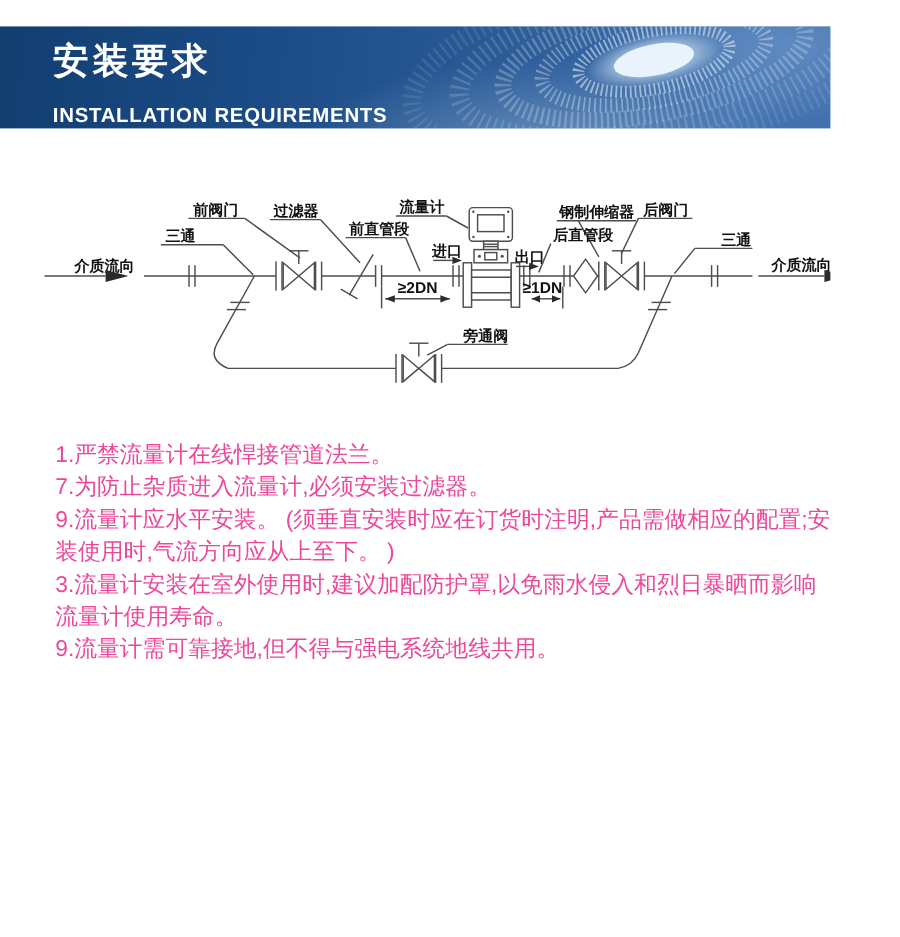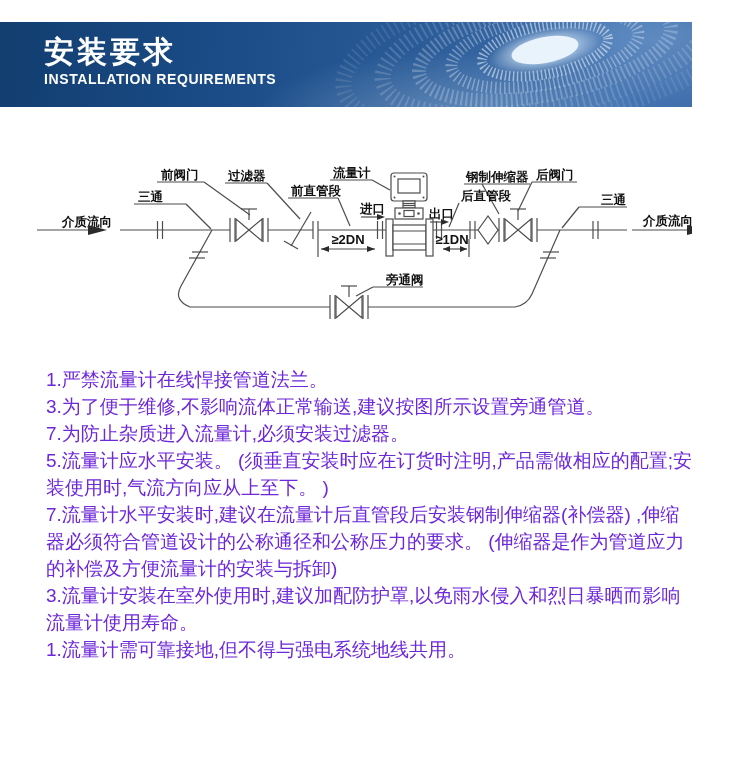--- a/index.html
+++ b/index.html
@@ -7,36 +7,36 @@
         font-family:"Liberation Sans","DejaVu Sans",sans-serif;}
 
   
   .banner{position:absolute;left:0;top:22px;width:750px;height:85px;overflow:hidden;
     background:
       radial-gradient(ellipse 280px 100px at 60% 115%, rgba(185,210,235,.38), rgba(185,210,235,0) 70%),
       radial-gradient(ellipse 240px 90px at 88% 20%, rgba(160,195,230,.30), rgba(160,195,230,0) 70%),
       linear-gradient(95deg,#123e70 0%,#1b4c87 30%,#2a5b97 55%,#4474b1 82%,#3e6caa 100%);}
   .banner-titles{position:absolute;left:44px;top:13px;color:#fff;}
   .banner-title{font-size:30px;font-weight:bold;letter-spacing:3px;line-height:34px;}
-  .banner-sub{font-size:14px;font-weight:600;letter-spacing:.6px;margin-top:2px;}
+  .banner-sub{font-size:17px;font-weight:600;letter-spacing:.6px;margin-top:18px;}
   .swirl{position:absolute;right:0;top:0;}
 
   
   .diagram{position:absolute;left:0;top:140px;}
   .diagram line,.diagram path,.diagram polyline{stroke:#4d4d4d;stroke-width:1.2;fill:none;}
   .diagram polygon.solid{fill:#2b2b2b;stroke:none;}
   .diagram polygon.hollow{fill:#ffffff;stroke:#4d4d4d;stroke-width:1.2;}
   .diagram rect{fill:#ffffff;stroke:#4d4d4d;stroke-width:1.2;}
   .diagram text{fill:#111;font-size:12.5px;font-weight:bold;stroke:none;
                 font-family:"Liberation Sans","DejaVu Sans",sans-serif;}
   .diagram text.dim{font-size:13px;}
   .diagram circle{fill:#4d4d4d;stroke:none;}
 
   
-  .reqs{position:absolute;left:46px;top:366px;width:652px;color:#6d28d9;
+  .reqs{position:absolute;left:46px;top:366px;width:652px;color:#ec4899;
         font-size:19px;line-height:27px;word-break:break-all;}
   .reqs p{margin:0;padding:0;}
 </style>
 </head>
 <body>
 
 <div id="page">
 
   <div class="banner">
     <svg class="swirl" width="480" height="85" viewBox="0 0 480 85">
@@ -211,21 +211,19 @@
 
     <g>
       <text x="643" y="225">介质流向</text>
       <line x1="632" y1="230" x2="687" y2="230"></line>
       <polygon class="solid" points="687,225 706,230 687,235"></polygon>
     </g>
   </svg>
 
   <div class="reqs">
     <p>1.严禁流量计在线悍接管道法兰。</p>
-    <p>3.为了便于维修,不影响流体正常输送,建议按图所示设置旁通管道。</p>
     <p>7.为防止杂质进入流量计,必须安装过滤器。</p>
-    <p>5.流量计应水平安装。 (须垂直安装时应在订货时注明,产品需做相应的配置;安装使用时,气流方向应从上至下。 )</p>
-    <p>7.流量计水平安装时,建议在流量计后直管段后安装钢制伸缩器(补偿器) ,伸缩器必须符合管道设计的公称通径和公称压力的要求。 (伸缩器是作为管道应力的补偿及方便流量计的安装与拆卸)</p>
+    <p>9.流量计应水平安装。 (须垂直安装时应在订货时注明,产品需做相应的配置;安装使用时,气流方向应从上至下。 )</p>
     <p>3.流量计安装在室外使用时,建议加配防护罩,以免雨水侵入和烈日暴晒而影响流量计使用寿命。</p>
-    <p>1.流量计需可靠接地,但不得与强电系统地线共用。</p>
+    <p>9.流量计需可靠接地,但不得与强电系统地线共用。</p>
   </div>
 
 </div>
 
 </body></html>

